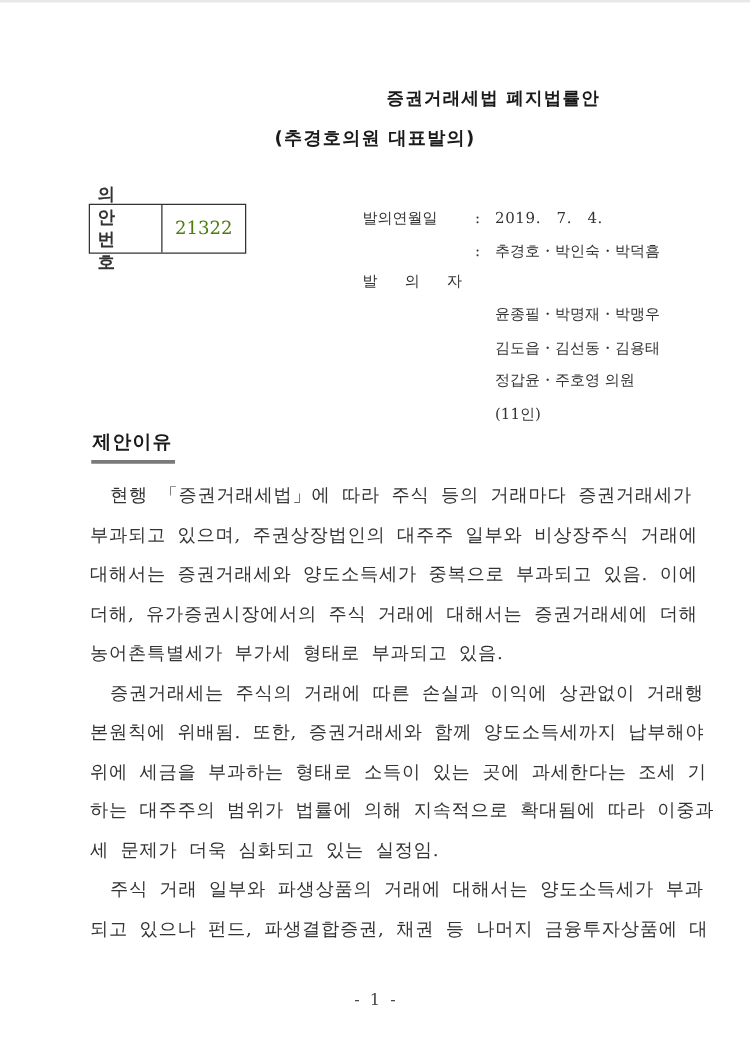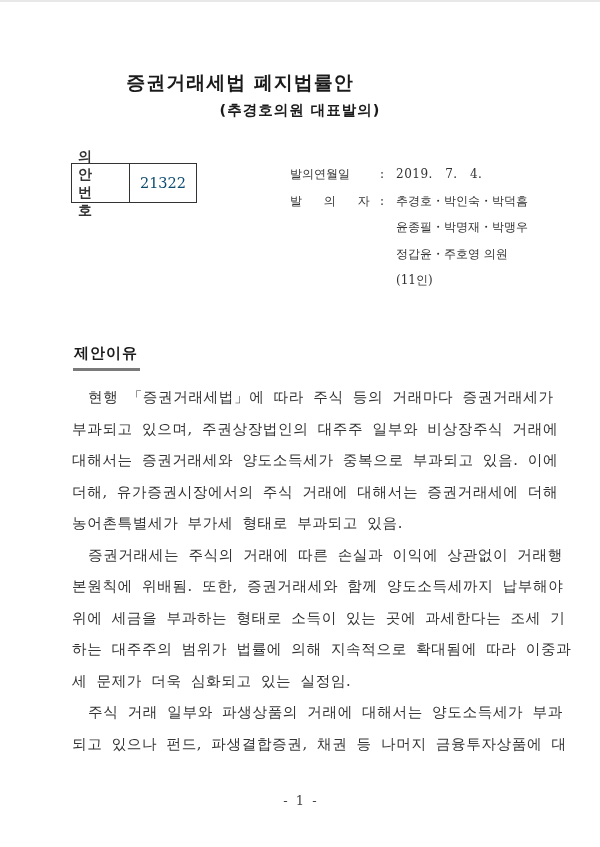--- a/index.html
+++ b/index.html
@@ -18,24 +18,24 @@
     .top-edge {
       position: absolute;
       left: 0; top: 0;
       width: 600px; height: 2px;
       background: #e8e8e8;
     }
     .title {
       position: absolute;
       left: 0; top: 70px;
       width: 480px;
-      text-align: center;
+      text-align: right;
       font-family: "DejaVu Sans", sans-serif;
       font-weight: bold;
-      font-size: 19px;
+      font-size: 14px;
       letter-spacing: 1px;
       color: #1a1a1a;
     }
     .subtitle {
       position: absolute;
       left: 0; top: 101px;
       width: 600px;
       text-align: center;
       font-family: "DejaVu Sans", sans-serif;
       font-weight: bold;
@@ -65,32 +65,32 @@
       box-sizing: border-box;
       color: #333;
       font-weight: bold;
     }
     .bill-box .value-cell {
       flex: 1;
       display: flex;
       justify-content: center;
       align-items: center;
       font-size: 14.5px;
-      color: #0c4a6e;
+      color: #4d7c0f;
     }
     .meta {
       position: absolute;
       left: 290px; top: 161px;
       font-size: 12px;
       line-height: 26.5px;
       color: #333;
     }
     .meta .row { display: flex; white-space: nowrap; }
     .meta .key { width: 90px; display: inline-block; }
-    .meta .key.spaced { letter-spacing: 9px; }
+    .meta .key.spaced { letter-spacing: 9px; margin-top: 24px; }
     .meta .sep { width: 16px; display: inline-block; }
     .meta .indent { padding-left: 106px; }
     .meta .date { letter-spacing: 0.5px; word-spacing: 8px; }
     .section-heading {
       position: absolute;
       left: 74px; top: 344px;
       font-family: Liberation Serif, serif;
       font-weight: bold;
       font-size: 15px;
       letter-spacing: 1px;
@@ -159,20 +159,23 @@
   </div>
   <div class="row">
     <span class="key spaced">발 의 자</span>
     <span class="sep">:</span>
     <span>추경호・박인숙・박덕흠</span>
   </div>
   <div class="row indent">
     <span>윤종필・박명재・박맹우</span>
   </div>
   <div class="row indent">
+    <span>김도읍・김선동・김용태</span>
+  </div>
+  <div class="row indent">
     <span>정갑윤・주호영 의원</span>
   </div>
   <div class="row indent">
     <span>(11인)</span>
   </div>
 </div>
 
 <div class="section-heading">제안이유</div>
 <div class="section-underline"></div>
 

